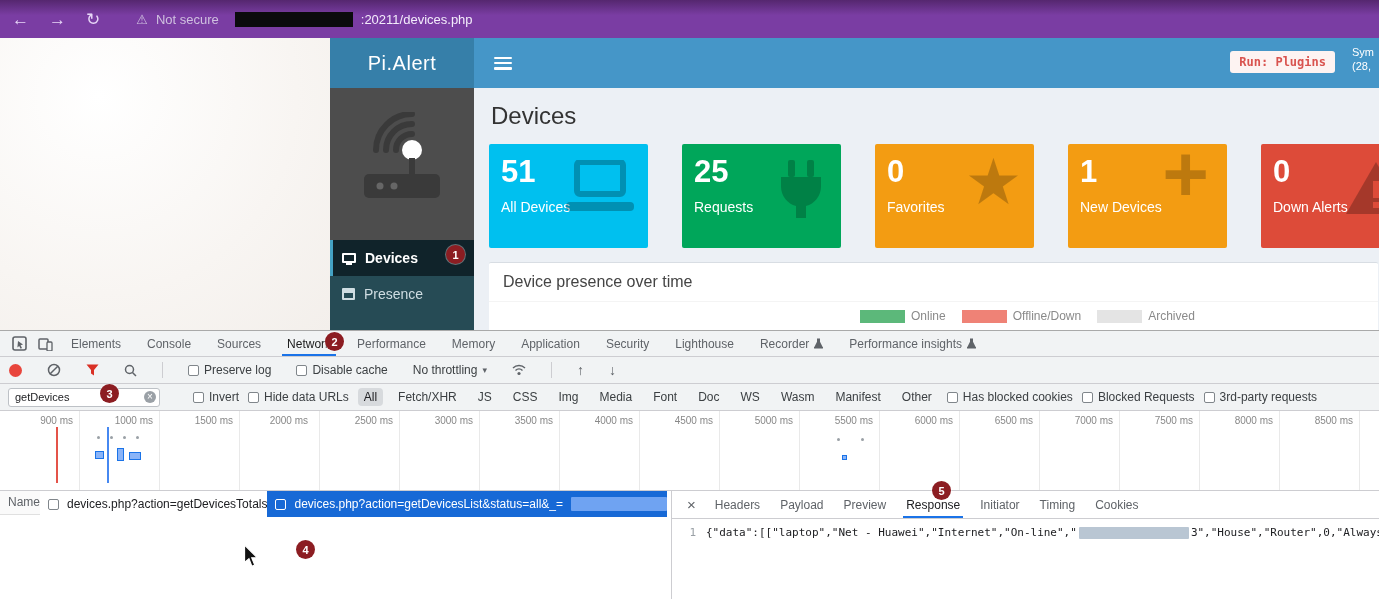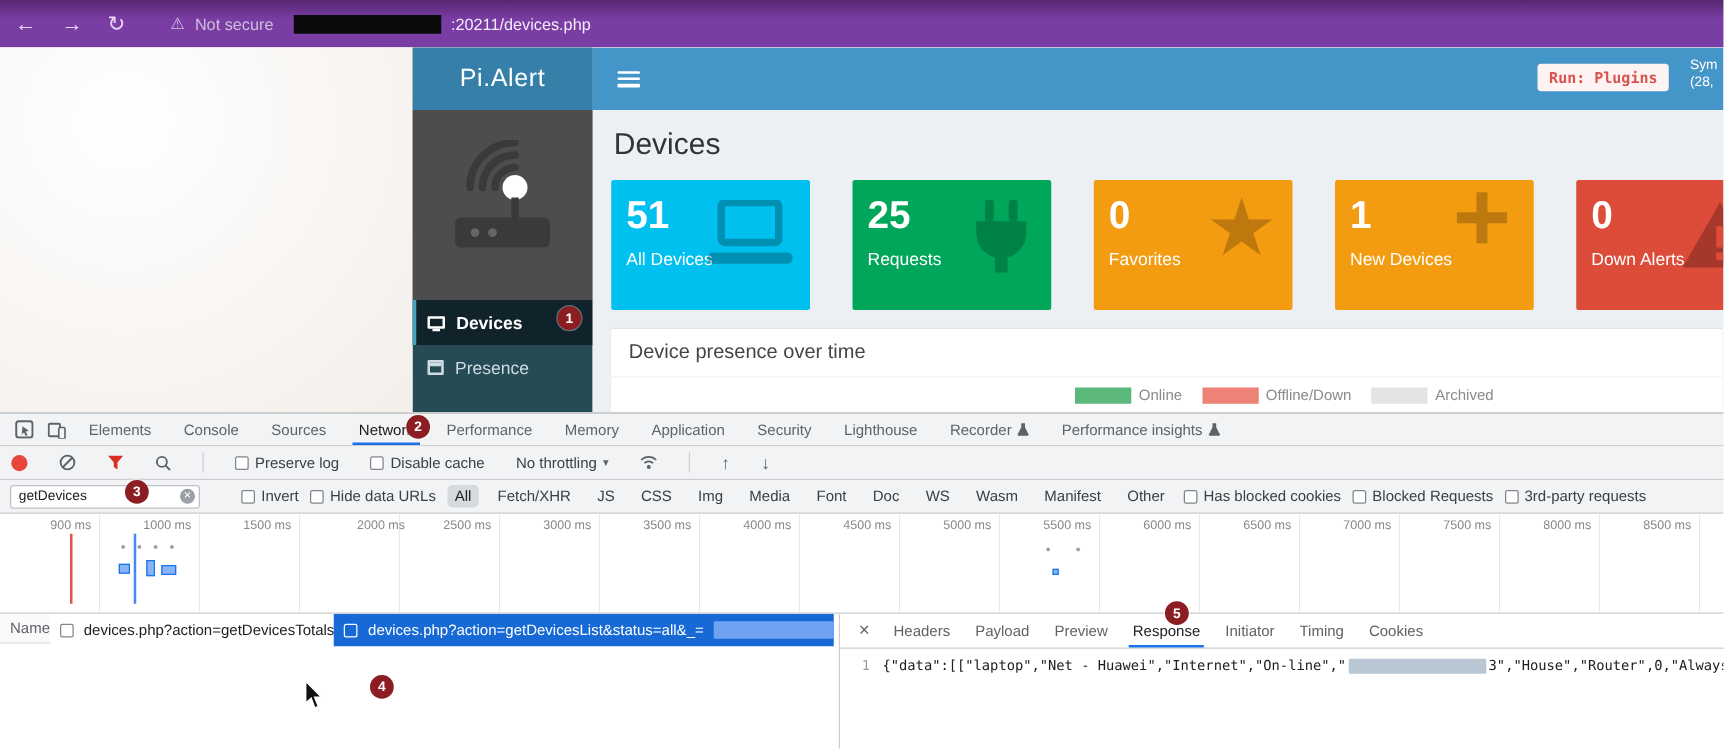--- a/index.html
+++ b/index.html
@@ -391,21 +391,21 @@
       <label class="cb">
         <span class="box"></span>
         <span>3rd-party requests</span>
       </label>
     </div>
 
     <div class="dt-timeline">
       <span class="tl-label" style="left:7px">900 ms</span>
       <span class="tl-label" style="left:87px">1000 ms</span>
       <span class="tl-label" style="left:167px">1500 ms</span>
-      <span class="tl-label" style="left:258px">2000 ms</span>
+      <span class="tl-label" style="left:242px">2000 ms</span>
       <span class="tl-label" style="left:327px">2500 ms</span>
       <span class="tl-label" style="left:407px">3000 ms</span>
       <span class="tl-label" style="left:487px">3500 ms</span>
       <span class="tl-label" style="left:567px">4000 ms</span>
       <span class="tl-label" style="left:647px">4500 ms</span>
       <span class="tl-label" style="left:727px">5000 ms</span>
       <span class="tl-label" style="left:807px">5500 ms</span>
       <span class="tl-label" style="left:887px">6000 ms</span>
       <span class="tl-label" style="left:967px">6500 ms</span>
       <span class="tl-label" style="left:1047px">7000 ms</span>

